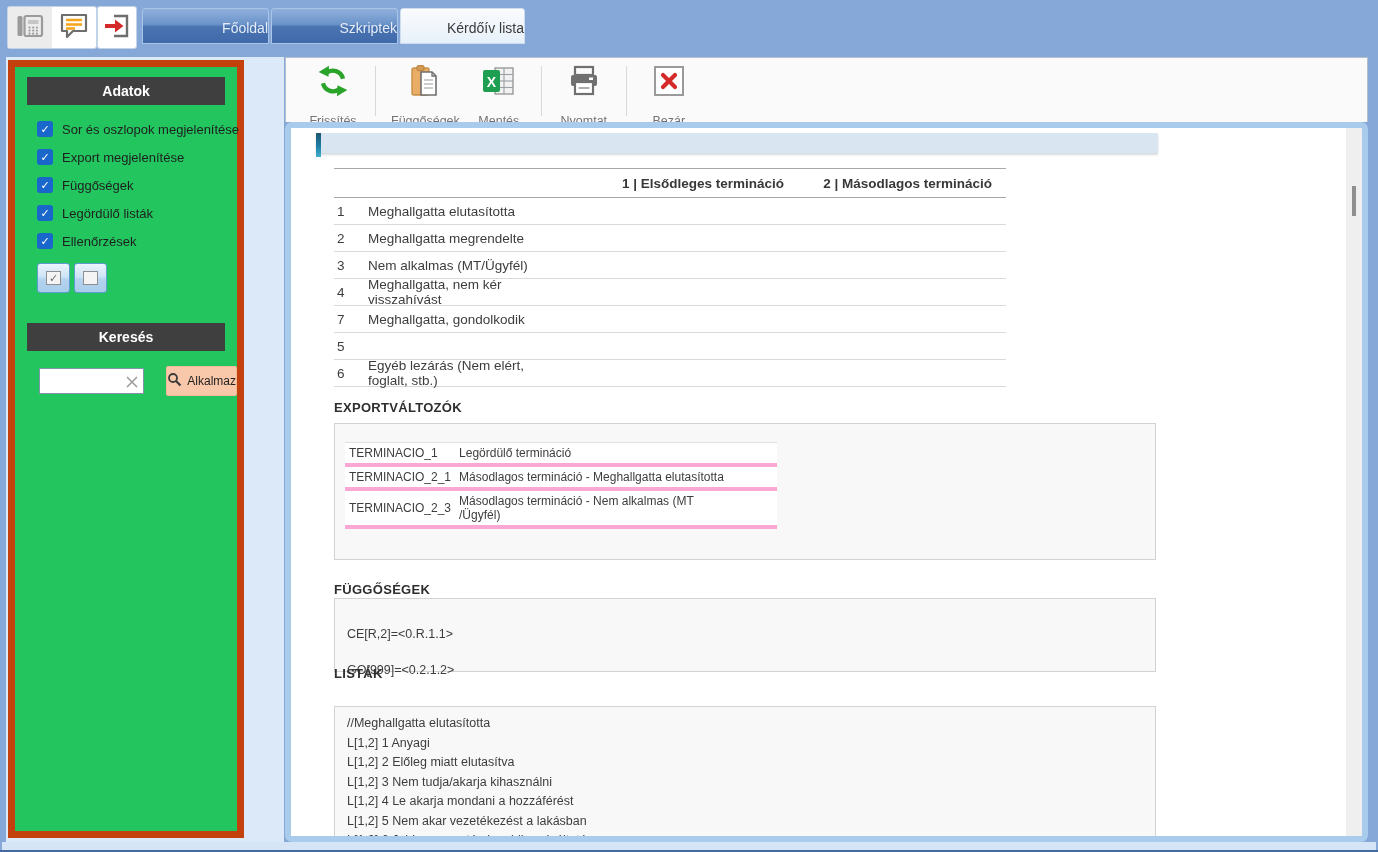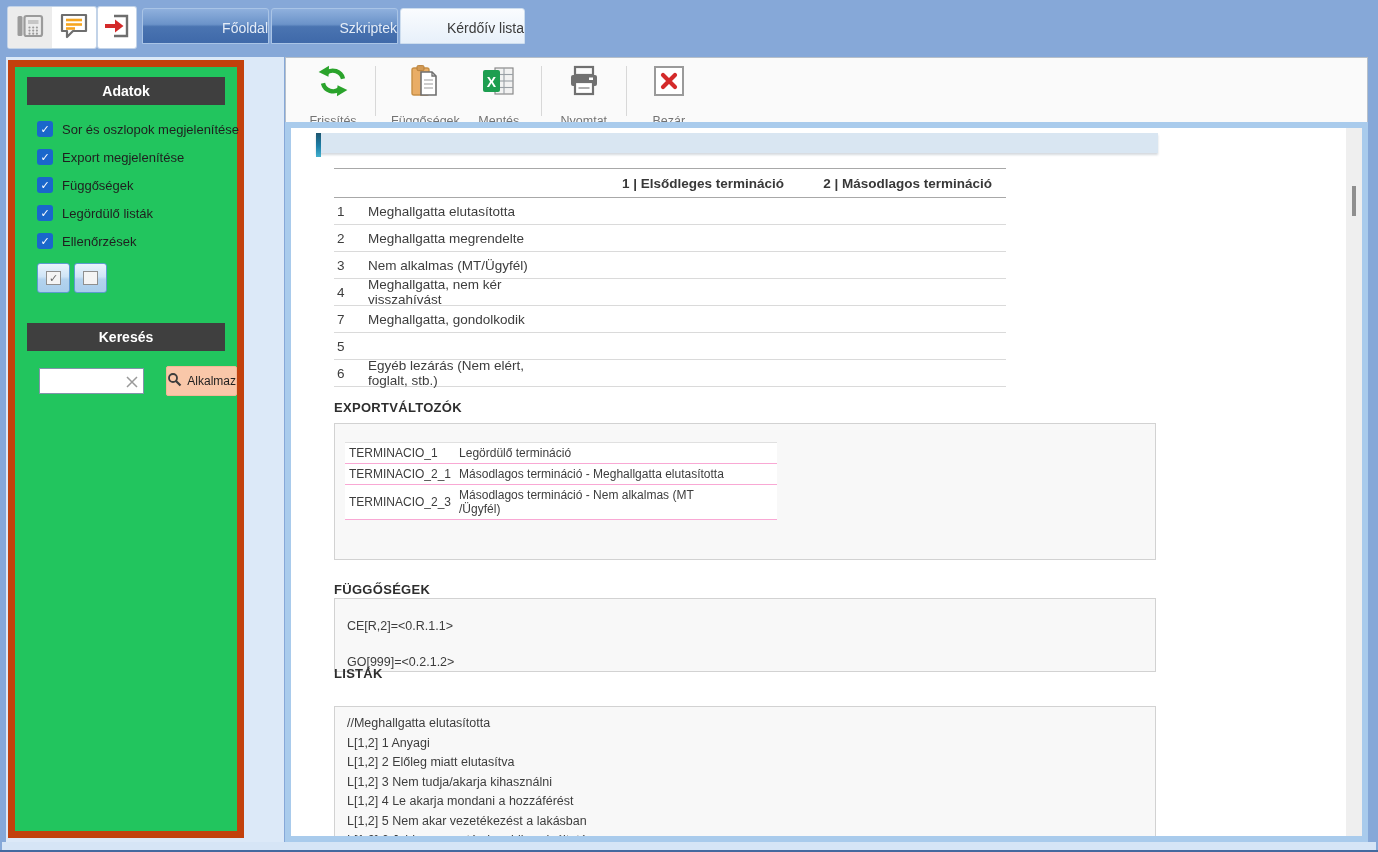--- a/index.html
+++ b/index.html
@@ -92,21 +92,21 @@
   .toolbar {
     position:absolute; top:0; left:0; right:0; height:65px; background:#fafafa;
     border:1px solid #b6bfc9; border-bottom:none;
     display:flex; align-items:flex-start; padding:6px 0 0 14px;
   }
   .tb-btn { min-width:66px; padding:0 6px; text-align:center; cursor:default; }
   .tb-ic { display:block; height:37px; }
   .tb-label { display:block; font-size:12.5px; color:#737373; margin-top:13px; white-space:nowrap; }
   .tb-sep { width:1px; height:50px; background:#d8d8d8; margin:2px 9px 0 9px; }
 
-  .content-frame { position:absolute; top:65px; left:0; right:0; bottom:0; background:#a9cbec; }
+  .content-frame { position:absolute; top:65px; left:0; right:0; bottom:0; background:#a9cbec;border-radius:7px; }
   .viewport { position:absolute; top:6px; left:6px; right:6px; bottom:6px; background:#fff; overflow:hidden; }
 
   .vscroll { position:absolute; top:0; right:0; width:16px; height:100%; background:#efefef; }
   .vthumb { position:absolute; top:58px; left:6px; width:4px; height:30px; background:#8f8f8f; }
 
   .doc-header-strip {
     position:absolute; left:25px; top:5px; width:842px; height:20px; background:#d9e6f2;
     box-shadow:0 2px 2px rgba(150,162,175,.4);
   }
   .doc-accent {
@@ -127,25 +127,25 @@
   .g-row { display:flex; height:27px; align-items:center; border-bottom:1px solid #dadada; }
 
   
   .sec-h {
     position:absolute; left:43px; font-size:13px; font-weight:bold; color:#2e2e2e; letter-spacing:.3px;
   }
   .sec-box { position:absolute; left:43px; width:822px; background:#f8f8f8; border:1px solid #d2d2d2; }
   .exp-h  { top:272px; }
   .exp-box { top:295px; height:137px; }
   .exp-table { margin:18px 0 0 10px; border-collapse:collapse; background:#fff; font-size:12px; color:#3d3d3d; border-top:1px solid #e0e0e0; }
-  .exp-table td { border-bottom:1px solid #f9a8d4; padding:3px 4px; vertical-align:middle;margin-top:12px; }
+  .exp-table td { border-bottom:4px solid #f9a8d4; padding:3px 4px; vertical-align:middle;margin-top:12px; }
   .exp-table td.ename { width:108px; }
   .exp-table td.eval { width:322px; white-space:pre-line; }
   .dep-h  { top:454px; }
-  .dep-box { top:470px; height:74px; padding:20px 12px; font-size:12.5px; }
+  .dep-box { top:470px; height:74px; padding:28px 12px; font-size:12.5px; }
   .dep-line { margin-bottom:22px; }
   .lists-h { top:538px; }
   .lists-box { top:578px; height:170px; padding:7px 12px; font-size:12.5px; }
   .list-line { line-height:19.5px; white-space:nowrap; }
 </style>
 </head>
 <body>
 
 <div class="topbar">
   <div class="icon-group">

